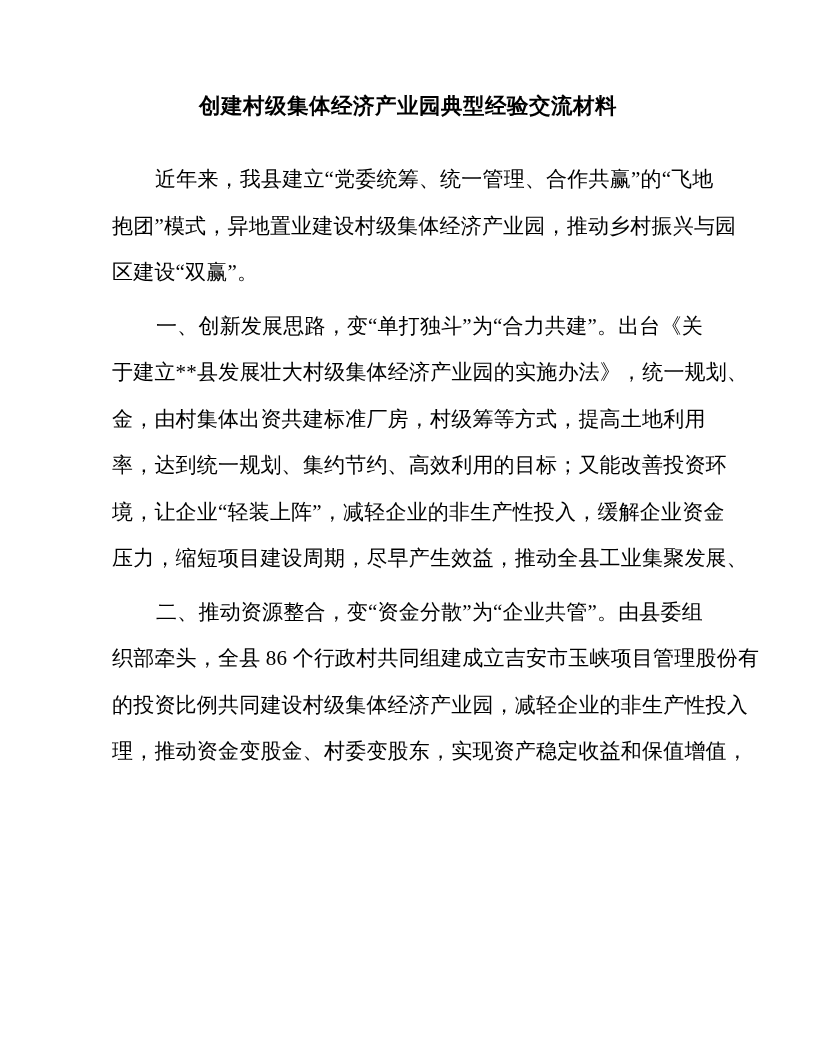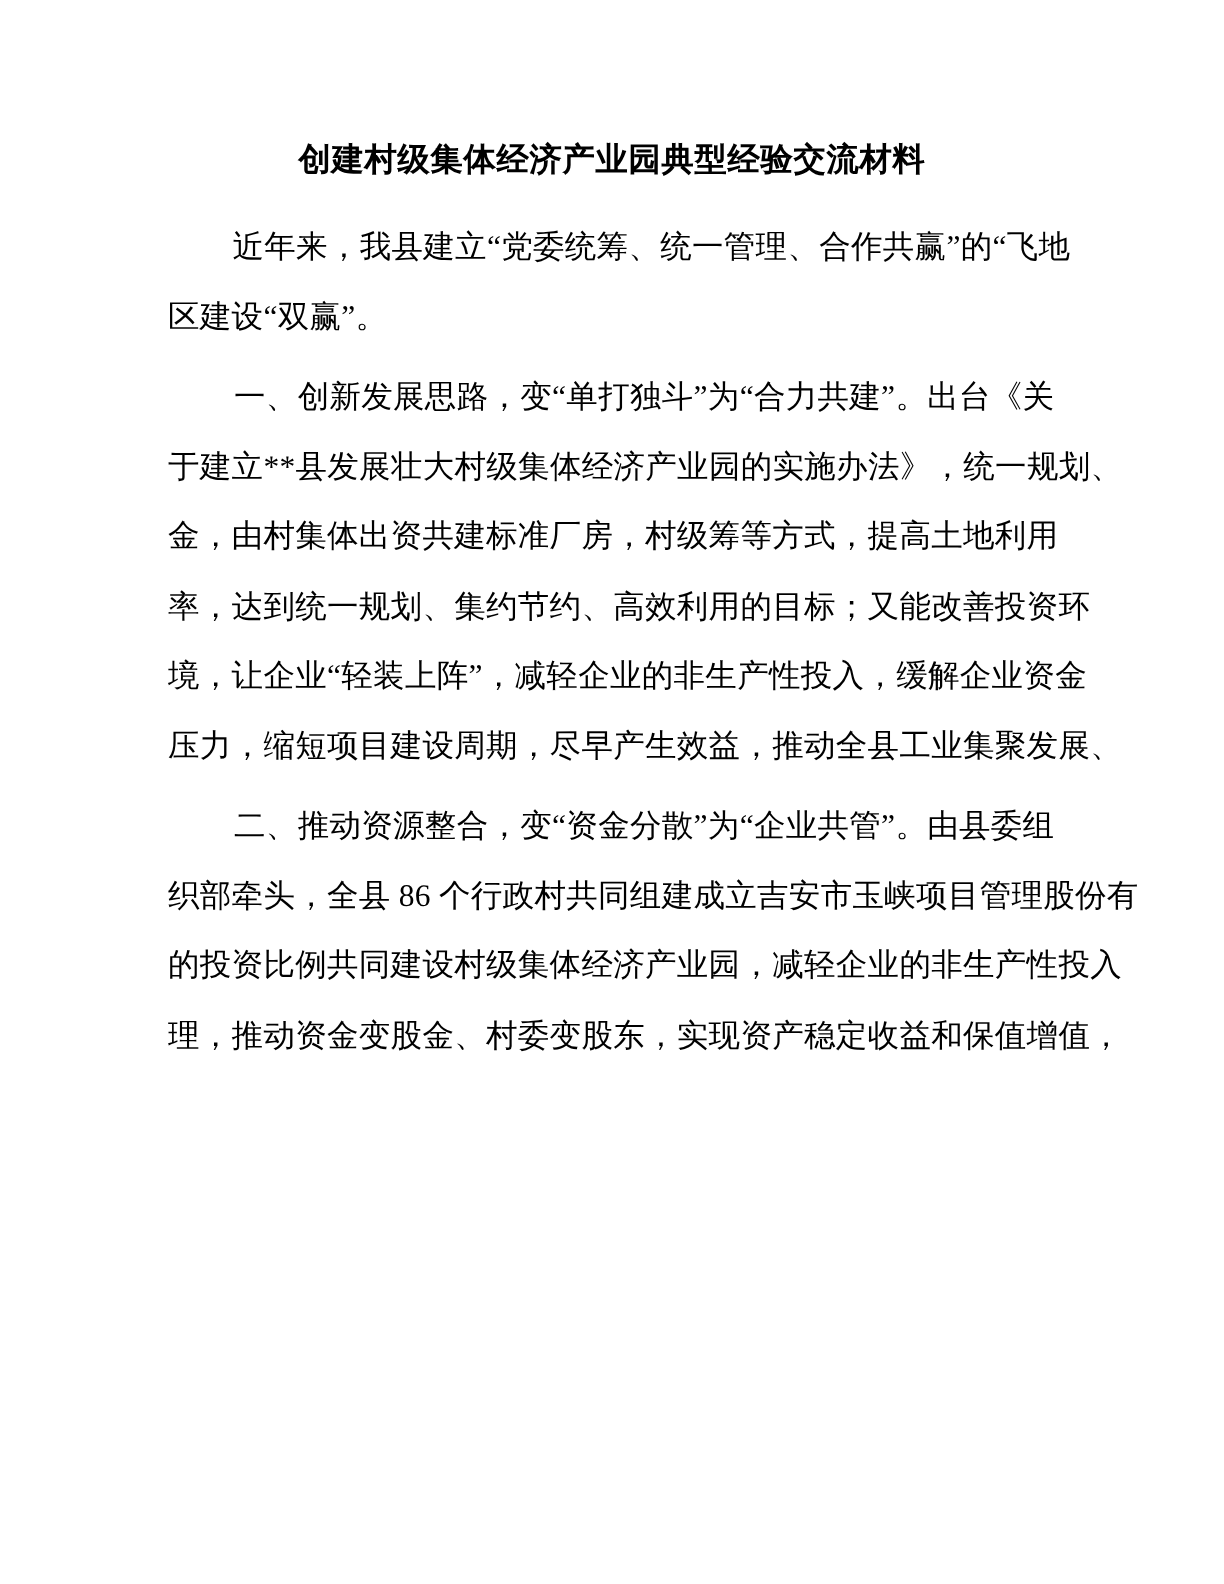--- a/index.html
+++ b/index.html
@@ -20,21 +20,21 @@
   }
   .doc-title {
     font-size: 21.5px;
     font-weight: bold;
     text-align: center;
     line-height: 28px;
     letter-spacing: 0.5px;
     white-space: nowrap;
   }
   .doc-body {
-    margin-top: 32px;
+    margin-top: 47px;
   }
   .para { }
   .para + .para { margin-top: 7px; text-align: center; }
   .line {
     height: 46.5px;
     font-size: 21px;
     line-height: 25px;
     letter-spacing: 0.2px;
     white-space: nowrap;
     overflow: visible;
@@ -42,20 +42,21 @@
   .line.first { padding-left: 43px; }
 </style>
 </head>
 <body>
 
 <div class="page">
   <div class="doc-title">创建村级集体经济产业园典型经验交流材料</div>
   <div class="doc-body">
       <div class="para">
         <div class="line first">近年来，我县建立“党委统筹、统一管理、合作共赢”的“飞地</div>
+        <div class="line">抱团”模式，异地置业建设村级集体经济产业园，推动乡村振兴与园</div>
         <div class="line">区建设“双赢”。</div>
       </div>
       <div class="para">
         <div class="line first">一、创新发展思路，变“单打独斗”为“合力共建”。出台《关</div>
         <div class="line">于建立**县发展壮大村级集体经济产业园的实施办法》，统一规划、</div>
         <div class="line">金，由村集体出资共建标准厂房，村级筹等方式，提高土地利用</div>
         <div class="line">率，达到统一规划、集约节约、高效利用的目标；又能改善投资环</div>
         <div class="line">境，让企业“轻装上阵”，减轻企业的非生产性投入，缓解企业资金</div>
         <div class="line">压力，缩短项目建设周期，尽早产生效益，推动全县工业集聚发展、</div>
       </div>

